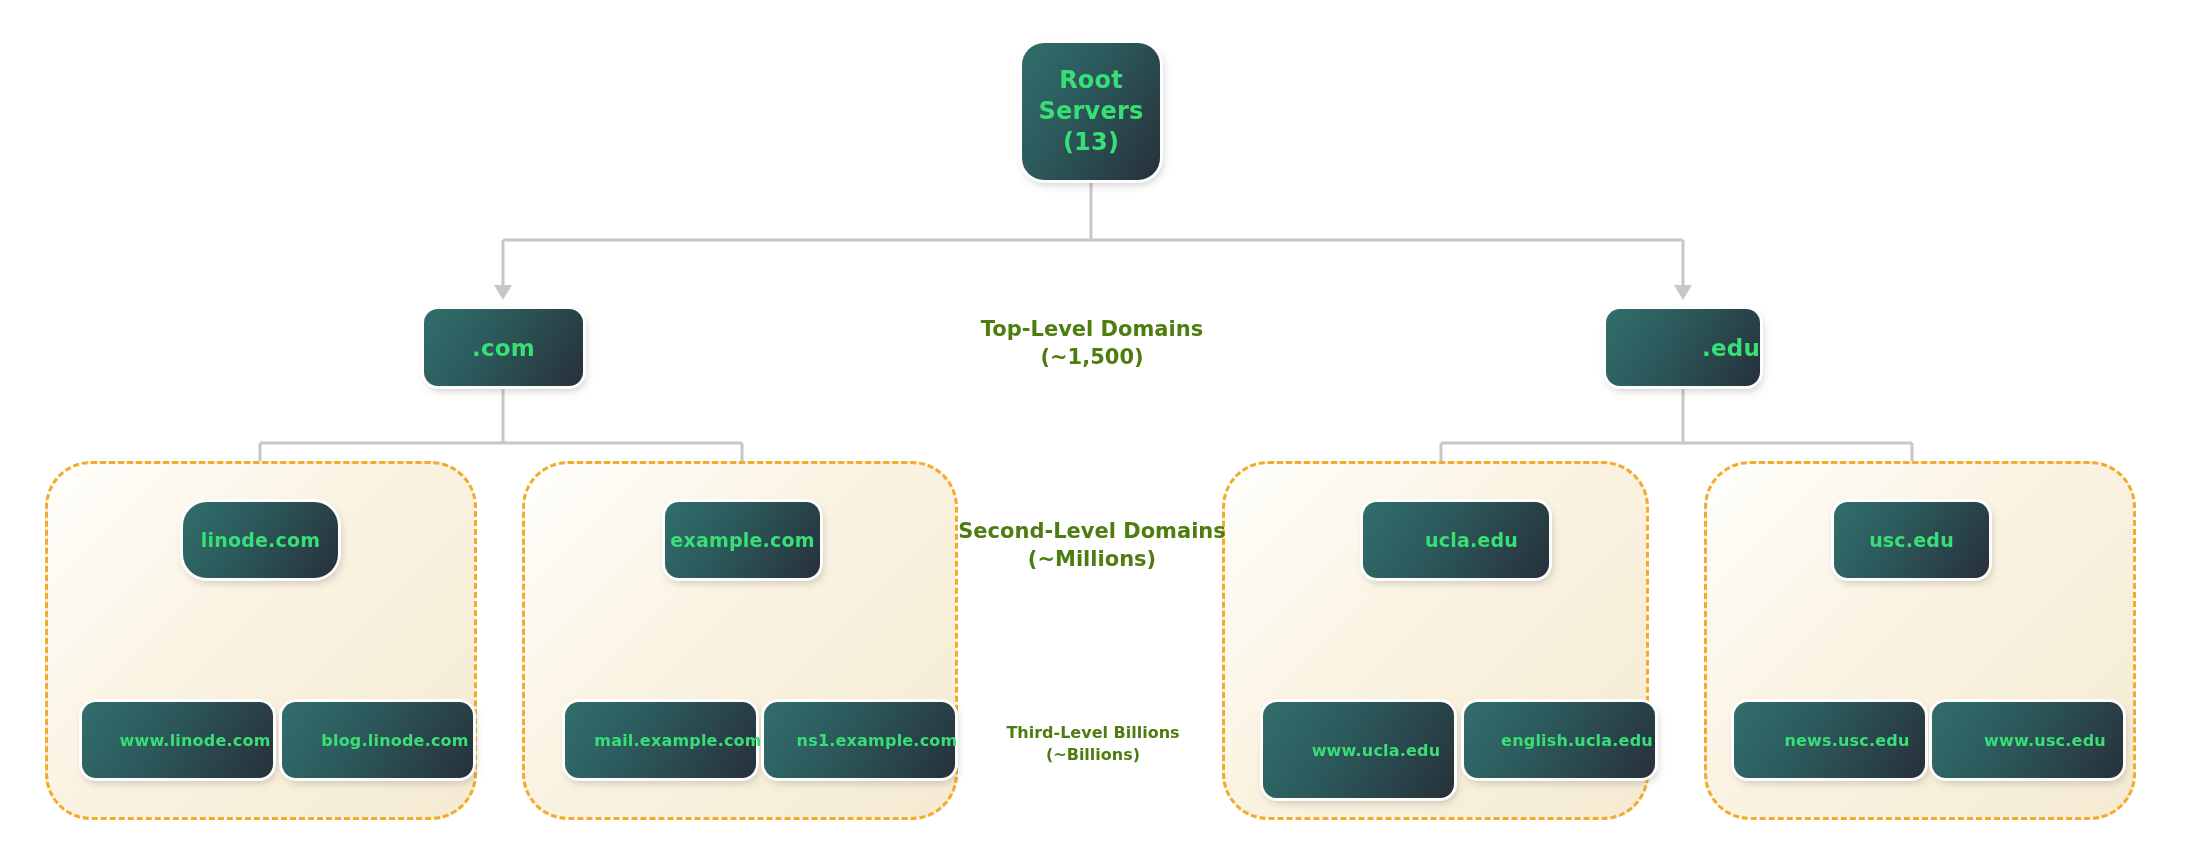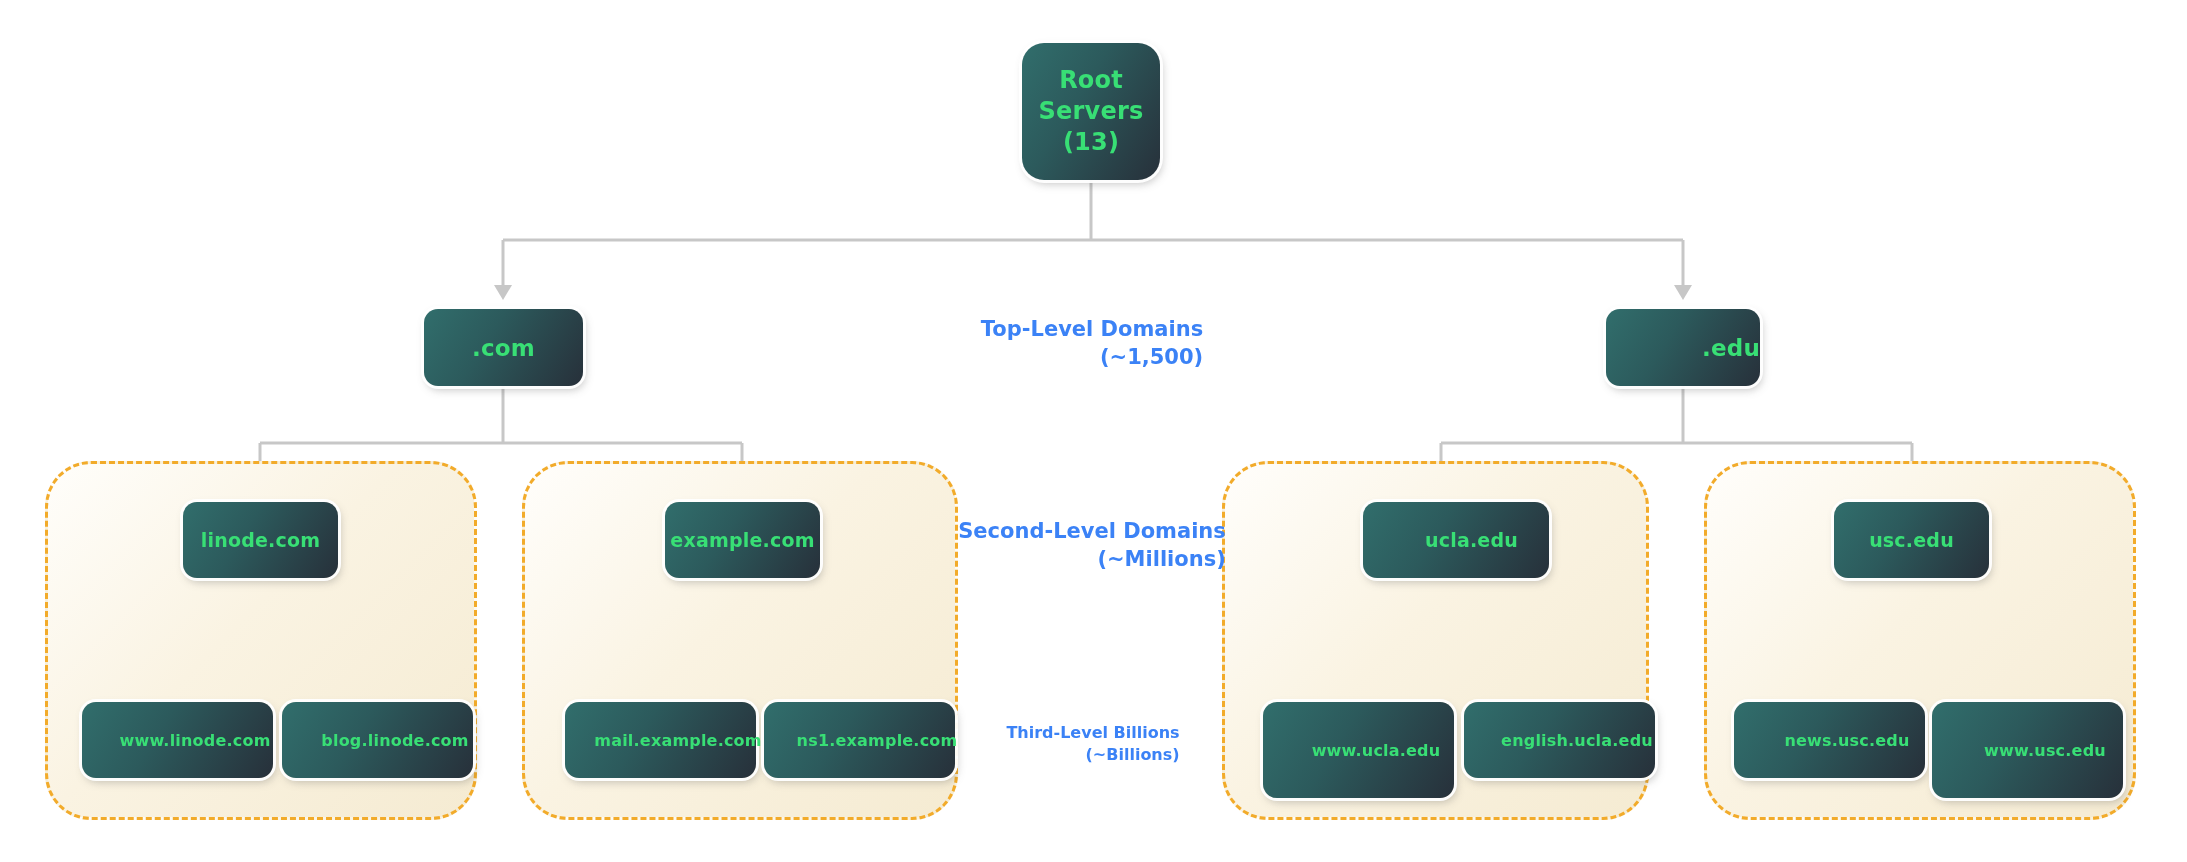--- a/index.html
+++ b/index.html
@@ -40,22 +40,22 @@
     letter-spacing: 0.2px;
   }
   .node.root { border-radius: 22px; font-size: 24px; line-height: 1.28; }
   .node.tld   { font-size: 23px; margin-top: 8px; }
   .node.sld   { font-size: 19px; }
   .node.third { font-size: 16px; padding-left: 35px; }
   .node .line { display: block; }
   .level-label {
     position: absolute;
     transform: translateX(-50%);
-    text-align: right;
-    color: #3b82f6;
+    text-align: center;
+    color: #4d7c0f;
     font-weight: bold;
     z-index: 2;
     white-space: nowrap;
   }
   .level-label.big   { font-size: 21px; line-height: 1.35; }
   .level-label.small { font-size: 16px; line-height: 1.4; }
   .level-label .line { display: block; }
 </style>
 </head>
 <body>
@@ -131,21 +131,21 @@
     </div>
   </div>
 
   <div class="node tld" style="left:424px; top:301px; width:159px; height:77px;">
     <span>.com</span>
   </div>
   <div class="node tld" style="left:1606px; top:301px; width:154px; height:77px;justify-content:flex-end;">
     <span>.edu</span>
   </div>
 
-  <div class="node sld" style="left:183px; top:502px; width:155px; height:76px;">
+  <div class="node sld" style="left:183px; top:502px; width:155px; height:76px;border-radius:24px;">
     <span>linode.com</span>
   </div>
   <div class="node sld" style="left:665px; top:502px; width:155px; height:76px;">
     <span>example.com</span>
   </div>
   <div class="node sld" style="left:1363px; top:502px; width:155px; height:76px;padding-left:31px;">
     <span>ucla.edu</span>
   </div>
   <div class="node sld" style="left:1834px; top:502px; width:155px; height:76px;">
     <span>usc.edu</span>
@@ -165,21 +165,21 @@
   </div>
   <div class="node third" style="left:1263px; top:702px; width:156px; height:96px;">
     <span>www.ucla.edu</span>
   </div>
   <div class="node third" style="left:1464px; top:702px; width:156px; height:76px;">
     <span>english.ucla.edu</span>
   </div>
   <div class="node third" style="left:1734px; top:702px; width:156px; height:76px;">
     <span>news.usc.edu</span>
   </div>
-  <div class="node third" style="left:1932px; top:702px; width:156px; height:96px;">
+  <div class="node third" style="left:1932px; top:702px; width:156px; height:76px;">
     <span>www.usc.edu</span>
   </div>
 
   <div class="level-label big" style="left:1092px; top:315px;">
     <span class="line">Top-Level Domains</span>
     <span class="line">(~1,500)</span>
   </div>
   <div class="level-label big" style="left:1092px; top:517px;">
     <span class="line">Second-Level Domains</span>
     <span class="line">(~Millions)</span>

